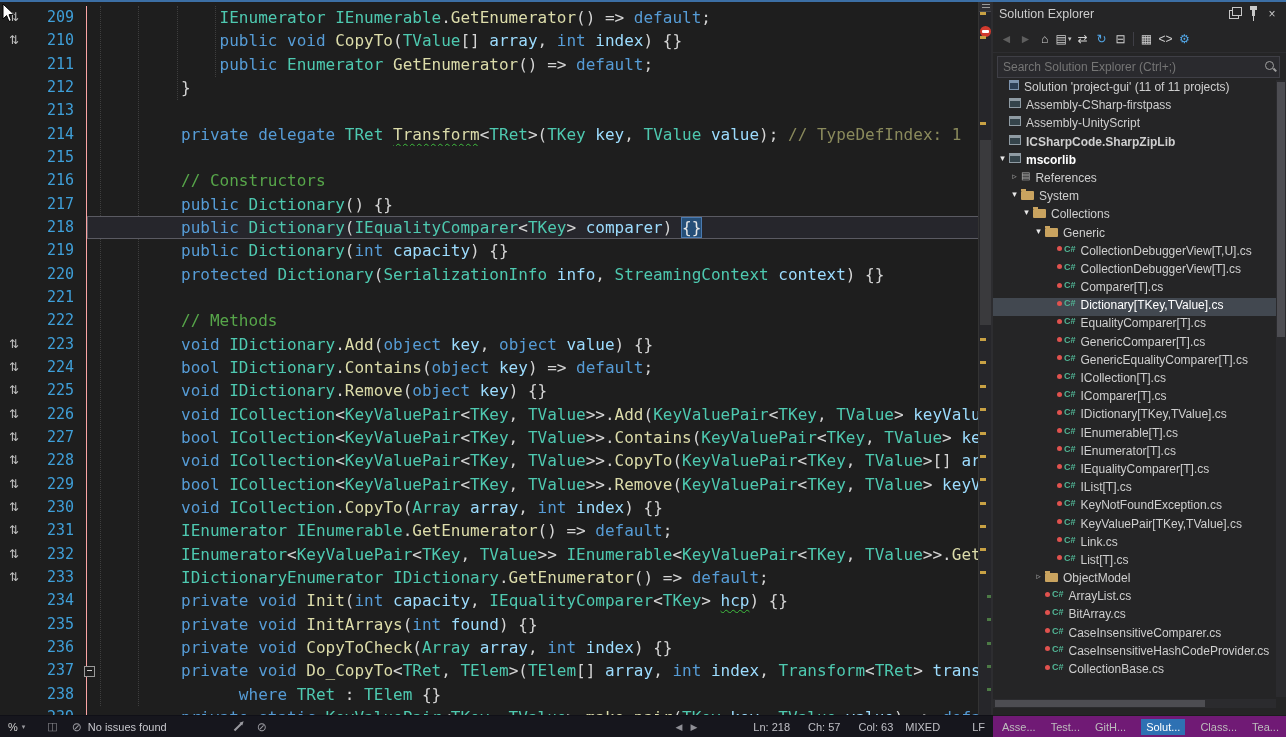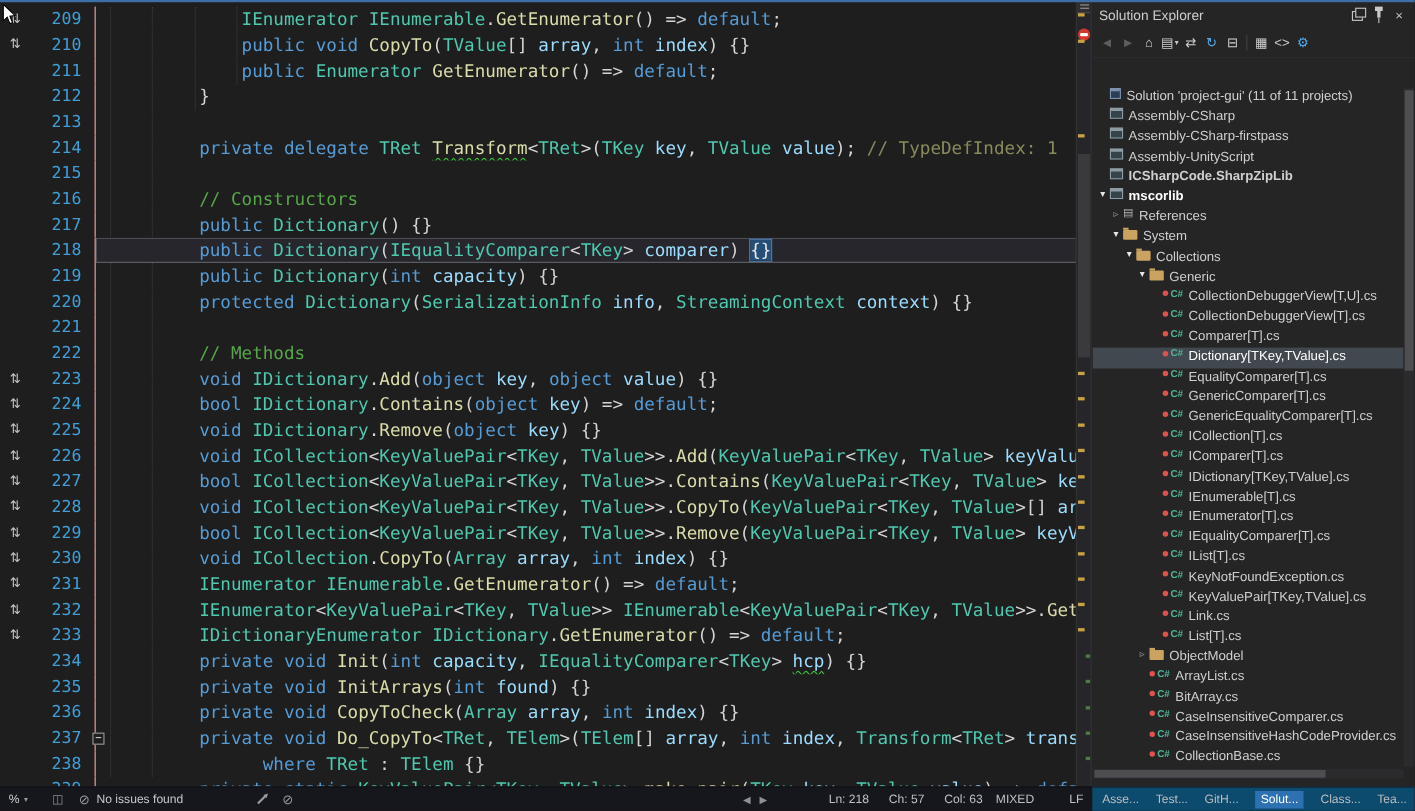--- a/index.html
+++ b/index.html
@@ -110,21 +110,21 @@
   .pen{width:10px;height:2px;background:#9a9aa0;transform:rotate(-45deg);position:relative;
        margin-left:66px;margin-right:4px;}
   .pen::after{content:"";position:absolute;right:-3px;top:-1px;border-left:4px solid #9a9aa0;
        border-top:2px solid transparent;border-bottom:2px solid transparent;}
   .sb-slash2{color:#9a9aa0;margin-left:10px;font-size:12px;}
   .sb-sp{flex:1;}
   .sb-arr{color:#8f8f96;font-size:9px;padding:0 4px;}
   .sb-pos{margin-left:52px;display:flex;align-items:center;color:#c0c0c6;}
   .sb-pos span{display:inline-block;}
   .g18{margin-right:18px;} .g12{margin-right:12px;} .g26{margin-right:32px;}
-  #ptabs{flex:1;background:#0c4a6e;display:flex;align-items:center;gap:15px;padding-left:9px;
+  #ptabs{flex:1;background:#701a75;display:flex;align-items:center;gap:15px;padding-left:9px;
          font-size:11px;color:#bdbdbd;overflow:hidden;border-top:1px solid #1c1c1e;white-space:nowrap;}
   .ptab{cursor:default;}
   .ptab.active{background:#2e71b3;color:#fff;padding:2px 5px;}
 </style>
 </head>
 <body>
 
 <div id="app">
   <div id="topline"></div>
 
@@ -342,34 +342,31 @@
         <span class="tbi" style="color: rgb(208, 208, 208);">⌂</span>
         <span class="tbi" style="color: rgb(208, 208, 208);">▤<span class="caret">▾</span></span>
         <span class="tbi" style="color: rgb(208, 208, 208);">⇄</span>
         <span class="tbi" style="color: rgb(83, 168, 232);">↻</span>
         <span class="tbi" style="color: rgb(208, 208, 208);">⊟</span>
         <span class="tbi-sep"></span>
         <span class="tbi" style="color: rgb(208, 208, 208);">▦</span>
         <span class="tbi" style="color: rgb(208, 208, 208);">&lt;&gt;</span>
         <span class="tbi" style="color: rgb(83, 168, 232);">⚙</span>
       </div>
+    <div class="se-search">
+      <input readonly="" placeholder="Search Solution Explorer (Ctrl+;)" style="">
+      <span class="mag"></span>
+    </div>
     <div id="se-tree">
         <div class="trow" style="padding-left: 3px;">
           <span class="arr"></span>
           <span class="tico">
             <span class="ic-solution"></span>
           </span>
           <span>Solution 'project-gui' (11 of 11 projects)</span>
-        </div>
-        <div class="trow" style="padding-left: 3px;">
-          <span class="arr"></span>
-          <span class="tico">
-            <span class="ic-project"></span>
-          </span>
-          <span>Assembly-CSharp</span>
         </div>
         <div class="trow" style="padding-left: 3px;">
           <span class="arr"></span>
           <span class="tico">
             <span class="ic-project"></span>
           </span>
           <span>Assembly-CSharp-firstpass</span>
         </div>
         <div class="trow" style="padding-left: 3px;">
           <span class="arr"></span>

